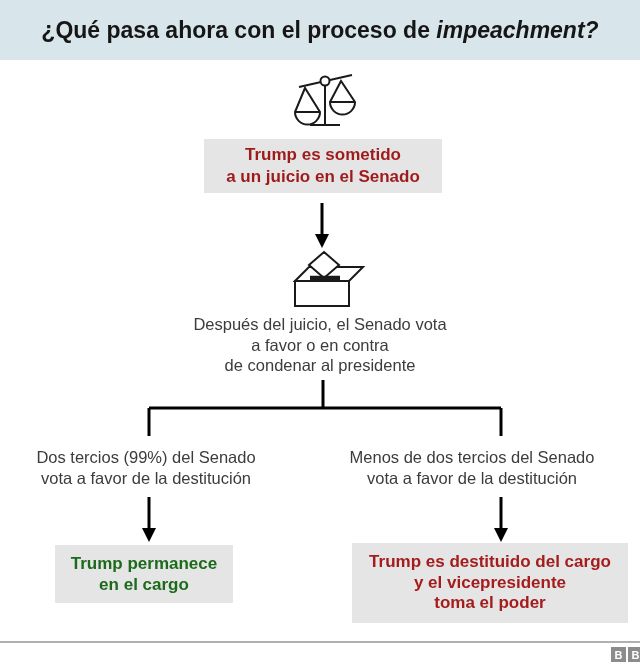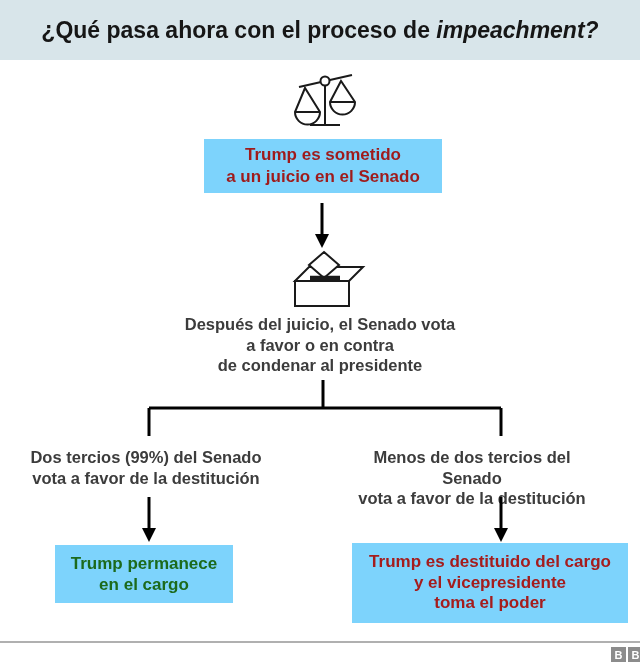--- a/index.html
+++ b/index.html
@@ -23,24 +23,24 @@
   .header h1{
     margin:0;font-size:23px;font-weight:bold;color:#161616;
     letter-spacing:0px;white-space:nowrap;
   }
   .header h1 .it{font-style:italic;}
   
   .abs{position:absolute;}
   .pre{white-space:pre-line;}
   .center-text{text-align:center;}
   .body-text{
-    font-size:16.5px;line-height:20.5px;color:#3c3c3c;font-weight:bold;
+    font-size:16.5px;line-height:20.5px;color:#3c3c3c;font-weight:normal;
   }
   .outcome-box{
-    background:#7dd3fc;
+    background:#e5e5e5;
     display:flex;align-items:center;justify-content:center;
     text-align:center;font-weight:bold;
   }
   .outcome-box.first{
     left:204px;top:139px;width:238px;height:54px;
     color:#9f1b1b;font-size:17px;line-height:22px;
   }
   .outcome-box.green{
     left:55px;top:545px;width:178px;height:58px;
     color:#1c6a1c;font-size:17px;line-height:21.5px;

